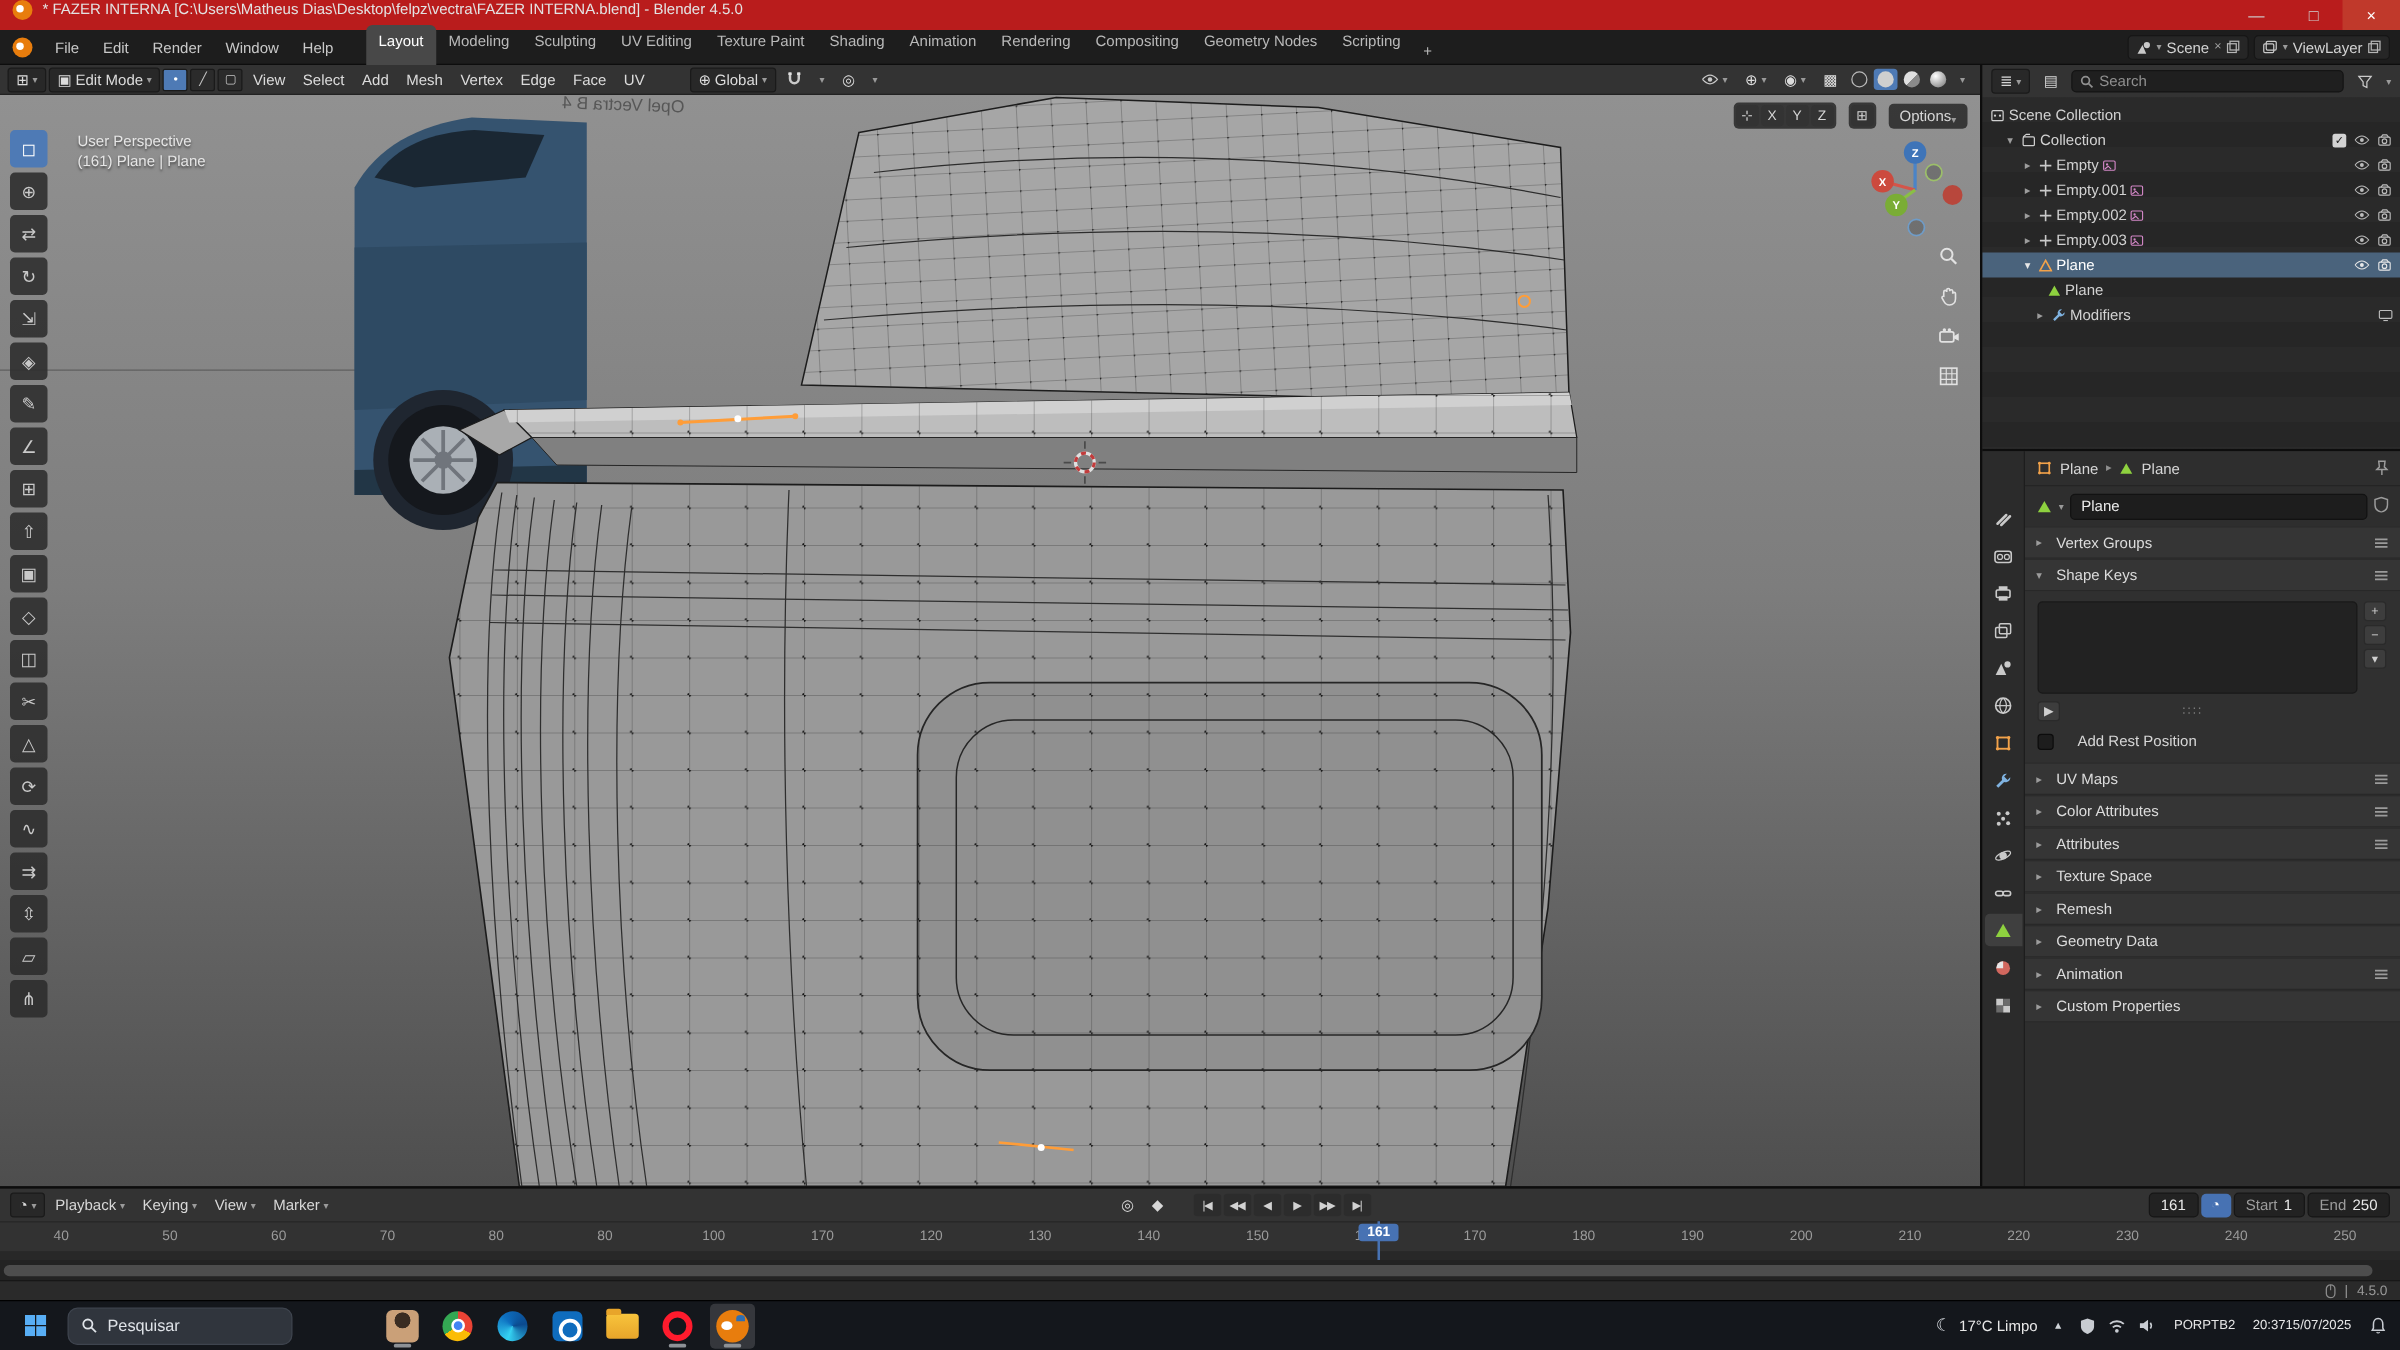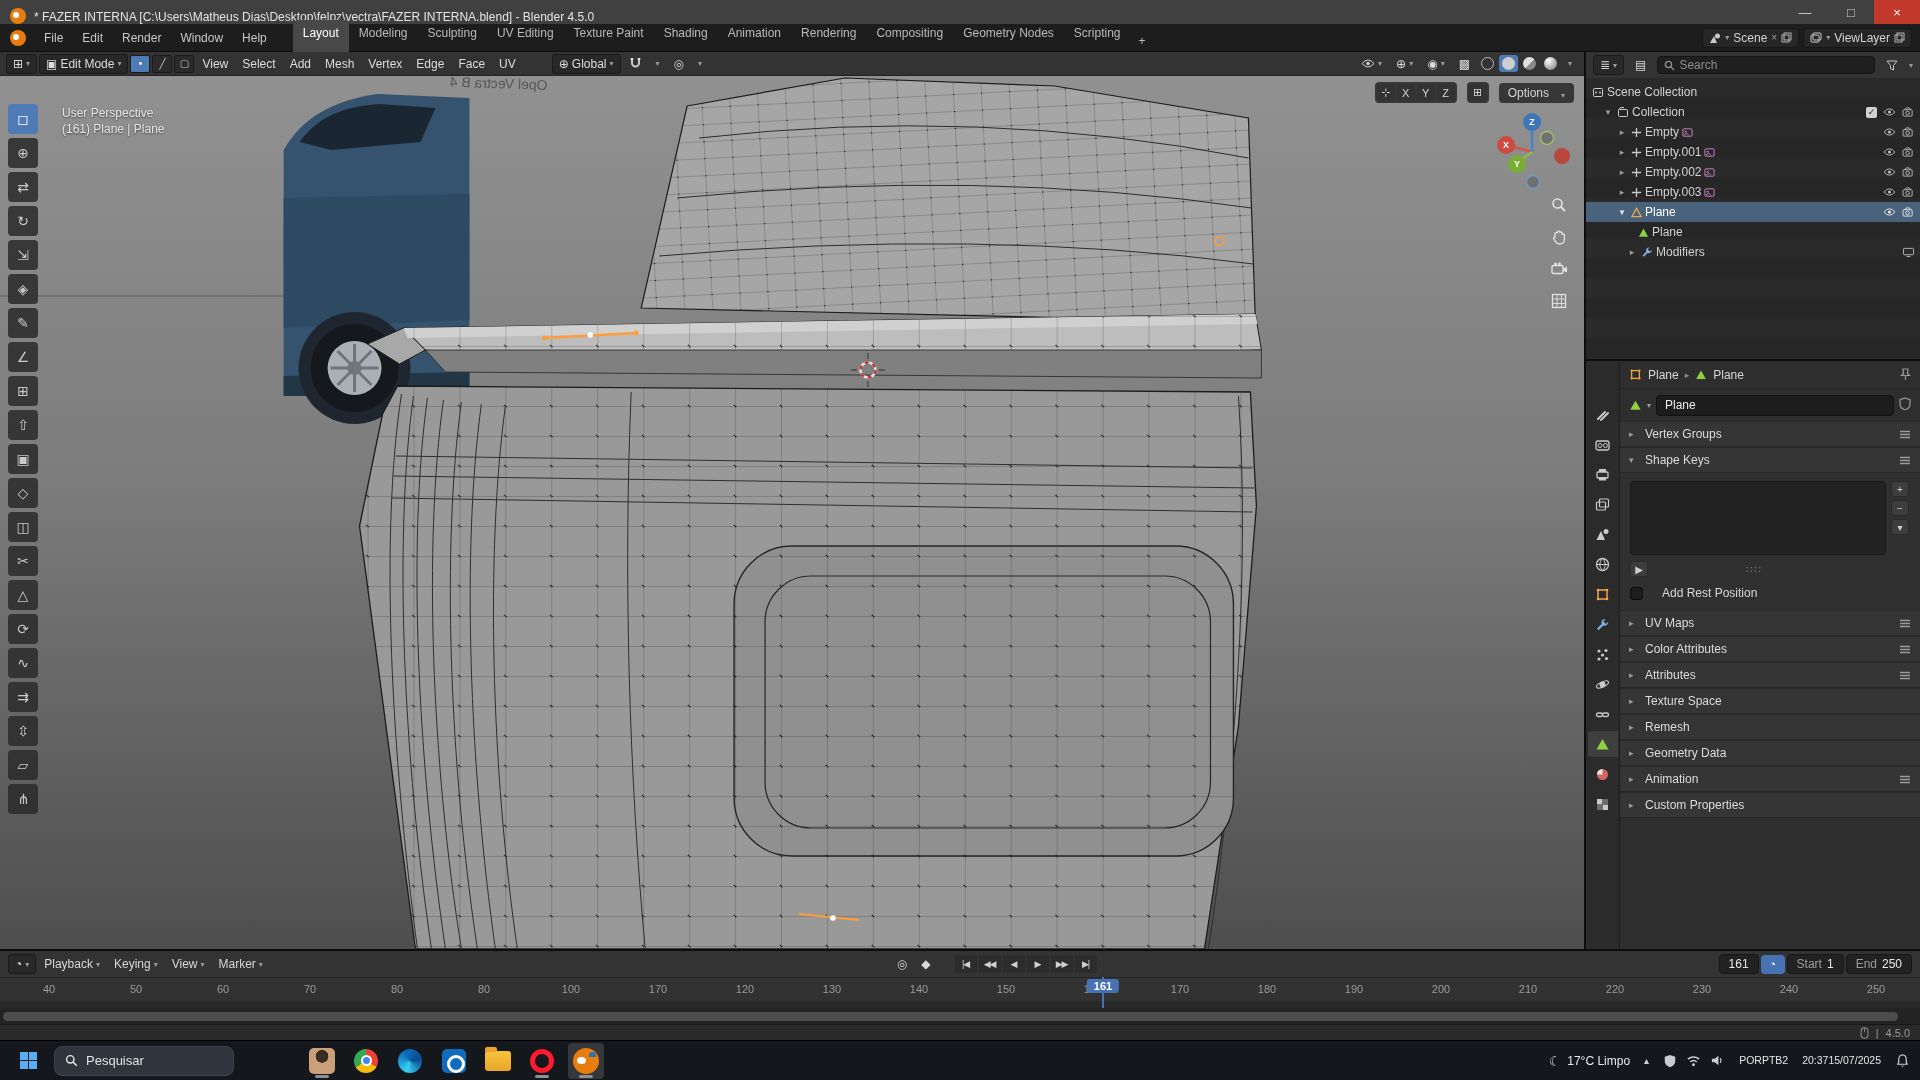--- a/index.html
+++ b/index.html
@@ -1,21 +1,21 @@
 <!DOCTYPE html>
 <html><head>
 <meta charset="utf-8">
 <style>
   *{margin:0;padding:0;box-sizing:border-box}
   html,body{width:1920px;height:1080px;overflow:hidden;background:#111;
     font-family:"Liberation Sans","DejaVu Sans",sans-serif;color:#d6d6d6;font-size:12px}
   .screen{width:1920px;height:1080px;display:flex;flex-direction:column}
 
   
-  .titlebar{height:24px;flex:0 0 auto;background:#404040;display:flex;align-items:flex-end;color:#e3e3e3;font-size:12px}
+  .titlebar{height:24px;flex:0 0 auto;background:#b91c1c;display:flex;align-items:flex-start;color:#e3e3e3;font-size:12px}
   .blogo{width:16px;height:16px;border-radius:50%;background:#e87d0d;position:relative;margin:0 8px 0 10px;flex:0 0 auto}
   .blogo::after{content:"";position:absolute;left:3px;top:4px;width:6px;height:6px;border-radius:50%;background:#fff}
   .tb-title{flex:1;white-space:nowrap;overflow:hidden}
   .winbtn{width:46px;height:24px;display:flex;align-items:center;justify-content:center;color:#cfcfcf;font-size:13px}
   .winbtn.close{background:#c0392b;color:#fff}
 
   
   .menubar{height:28px;flex:0 0 auto;background:#1d1d1d;border-bottom:1px solid #0d0d0d;display:flex;align-items:center;padding:0 8px;gap:1px;color:#c9c9c9}
   .menu-item{padding:4px 9px;border-radius:4px;white-space:nowrap}
   .ws-tabs{display:flex;margin-left:16px;align-items:flex-end;height:28px}
@@ -50,21 +50,21 @@
   .vtoolbar{position:absolute;left:8px;top:28px;display:flex;flex-direction:column;gap:4px}
   .tool-btn{width:30px;height:30px;background:rgba(44,44,44,.88);border-radius:4px;color:#c9c9c9;display:flex;align-items:center;justify-content:center;font-size:14px}
   .tool-btn.active{background:#4e7ab5;color:#fff}
 
   .vp-info{position:absolute;left:62px;top:30px;color:#e6e6e6;text-shadow:0 1px 2px rgba(0,0,0,.55);line-height:1.3}
   .vp-stats{display:grid;grid-template-columns:58px auto;margin-top:9px;row-gap:2px;color:#e0e0e0}
 
   .axis-overlay{position:absolute;top:6px;right:10px;display:flex;align-items:center;gap:10px}
   .ax-group{display:flex;gap:2px;background:rgba(40,40,40,.85);border-radius:4px;padding:2px}
   .axbtn{min-width:18px;height:17px;padding:0 4px;display:inline-flex;align-items:center;justify-content:center;background:#333;border-radius:3px;color:#d6d6d6;font-size:11px}
-  .optbtn{display:inline-flex;align-items:flex-end;gap:12px;background:rgba(40,40,40,.85);border-radius:4px;padding:3px 9px;color:#d6d6d6}
+  .optbtn{display:inline-flex;align-items:flex-end;gap:0;background:rgba(40,40,40,.85);border-radius:4px;padding:3px 9px;color:#d6d6d6}
 
   .nav-icons{position:absolute;right:14px;top:118px;display:flex;flex-direction:column;gap:10px;align-items:center}
   .nav-btn{width:22px;height:22px;display:flex;align-items:center;justify-content:center;border-radius:50%;color:#e2e2e2}
 
   
   .right{flex:1;display:flex;flex-direction:column;min-width:0;background:#282828}
   .outliner{height:309px;flex:0 0 auto;display:flex;flex-direction:column;border-bottom:2px solid #0d0d0d}
   .out-header{height:26px;flex:0 0 auto;background:#333;display:flex;align-items:center;gap:5px;padding:0 7px}
   .searchbox{flex:1;height:18px;background:#1f1f1f;border:1px solid #141414;border-radius:4px;display:flex;align-items:center;gap:4px;padding:0 6px;color:#8f8f8f}
   .searchbox input{flex:1;min-width:0;background:transparent;border:none;outline:none;color:#cfcfcf;font:inherit}

